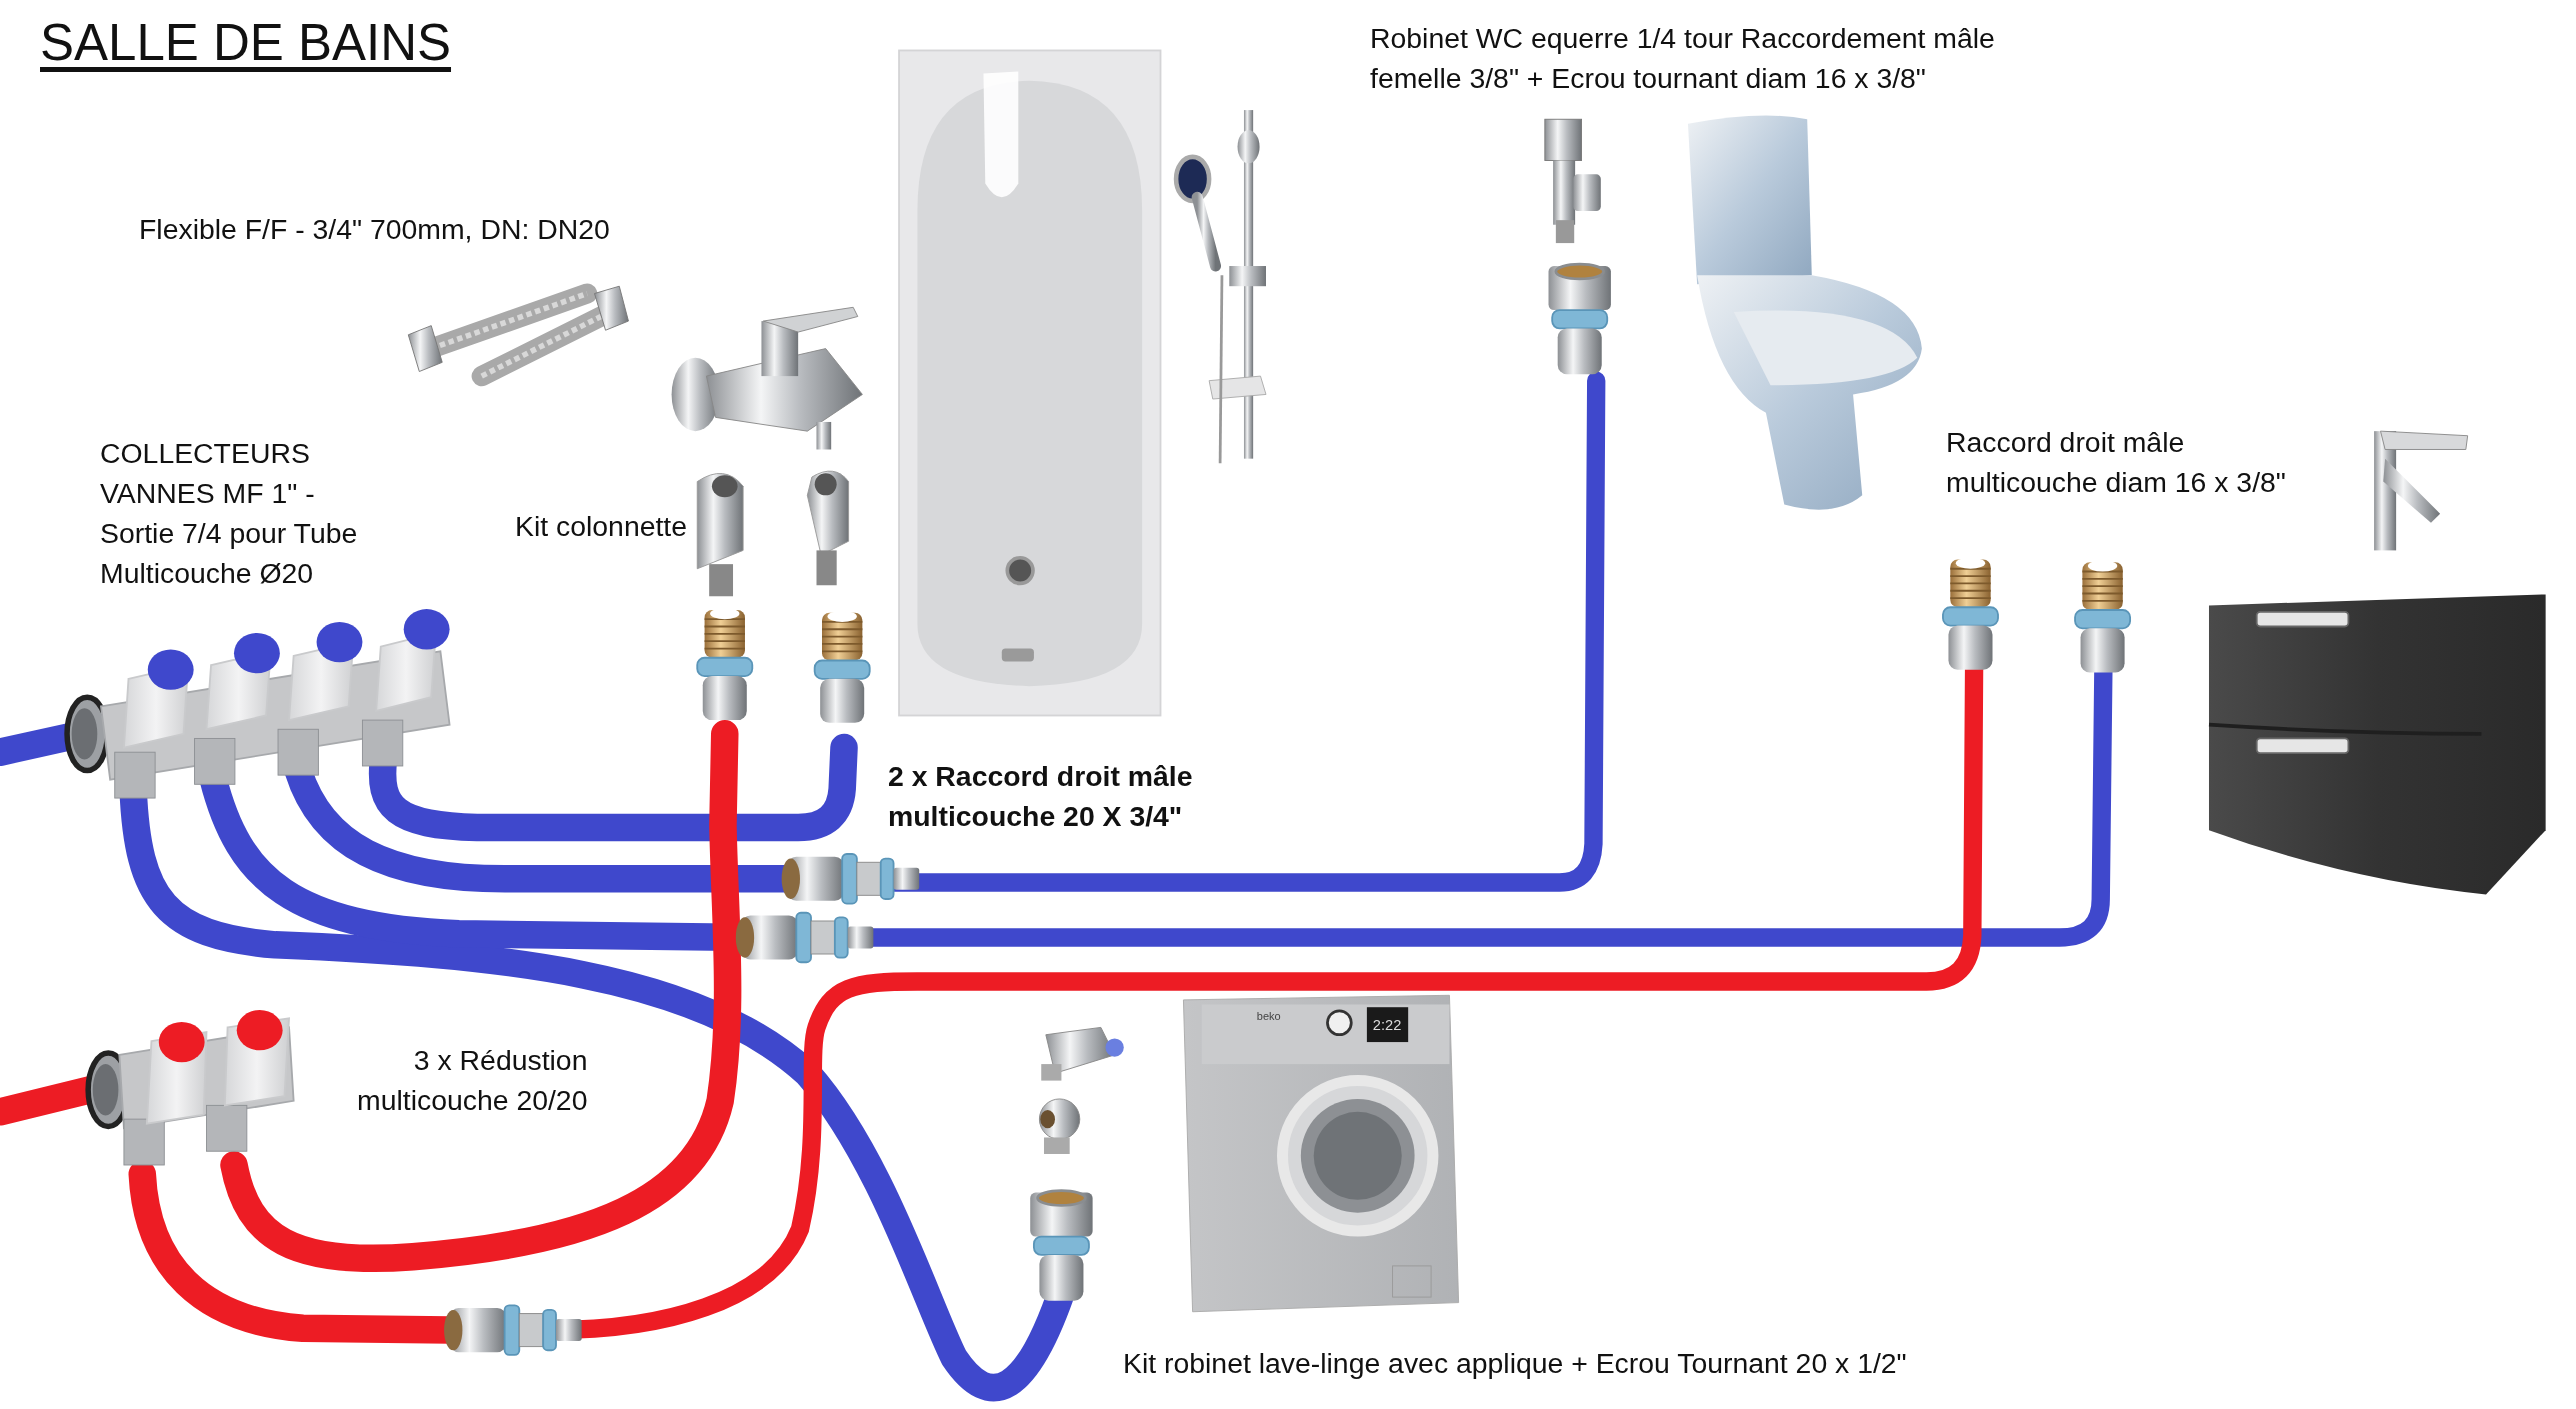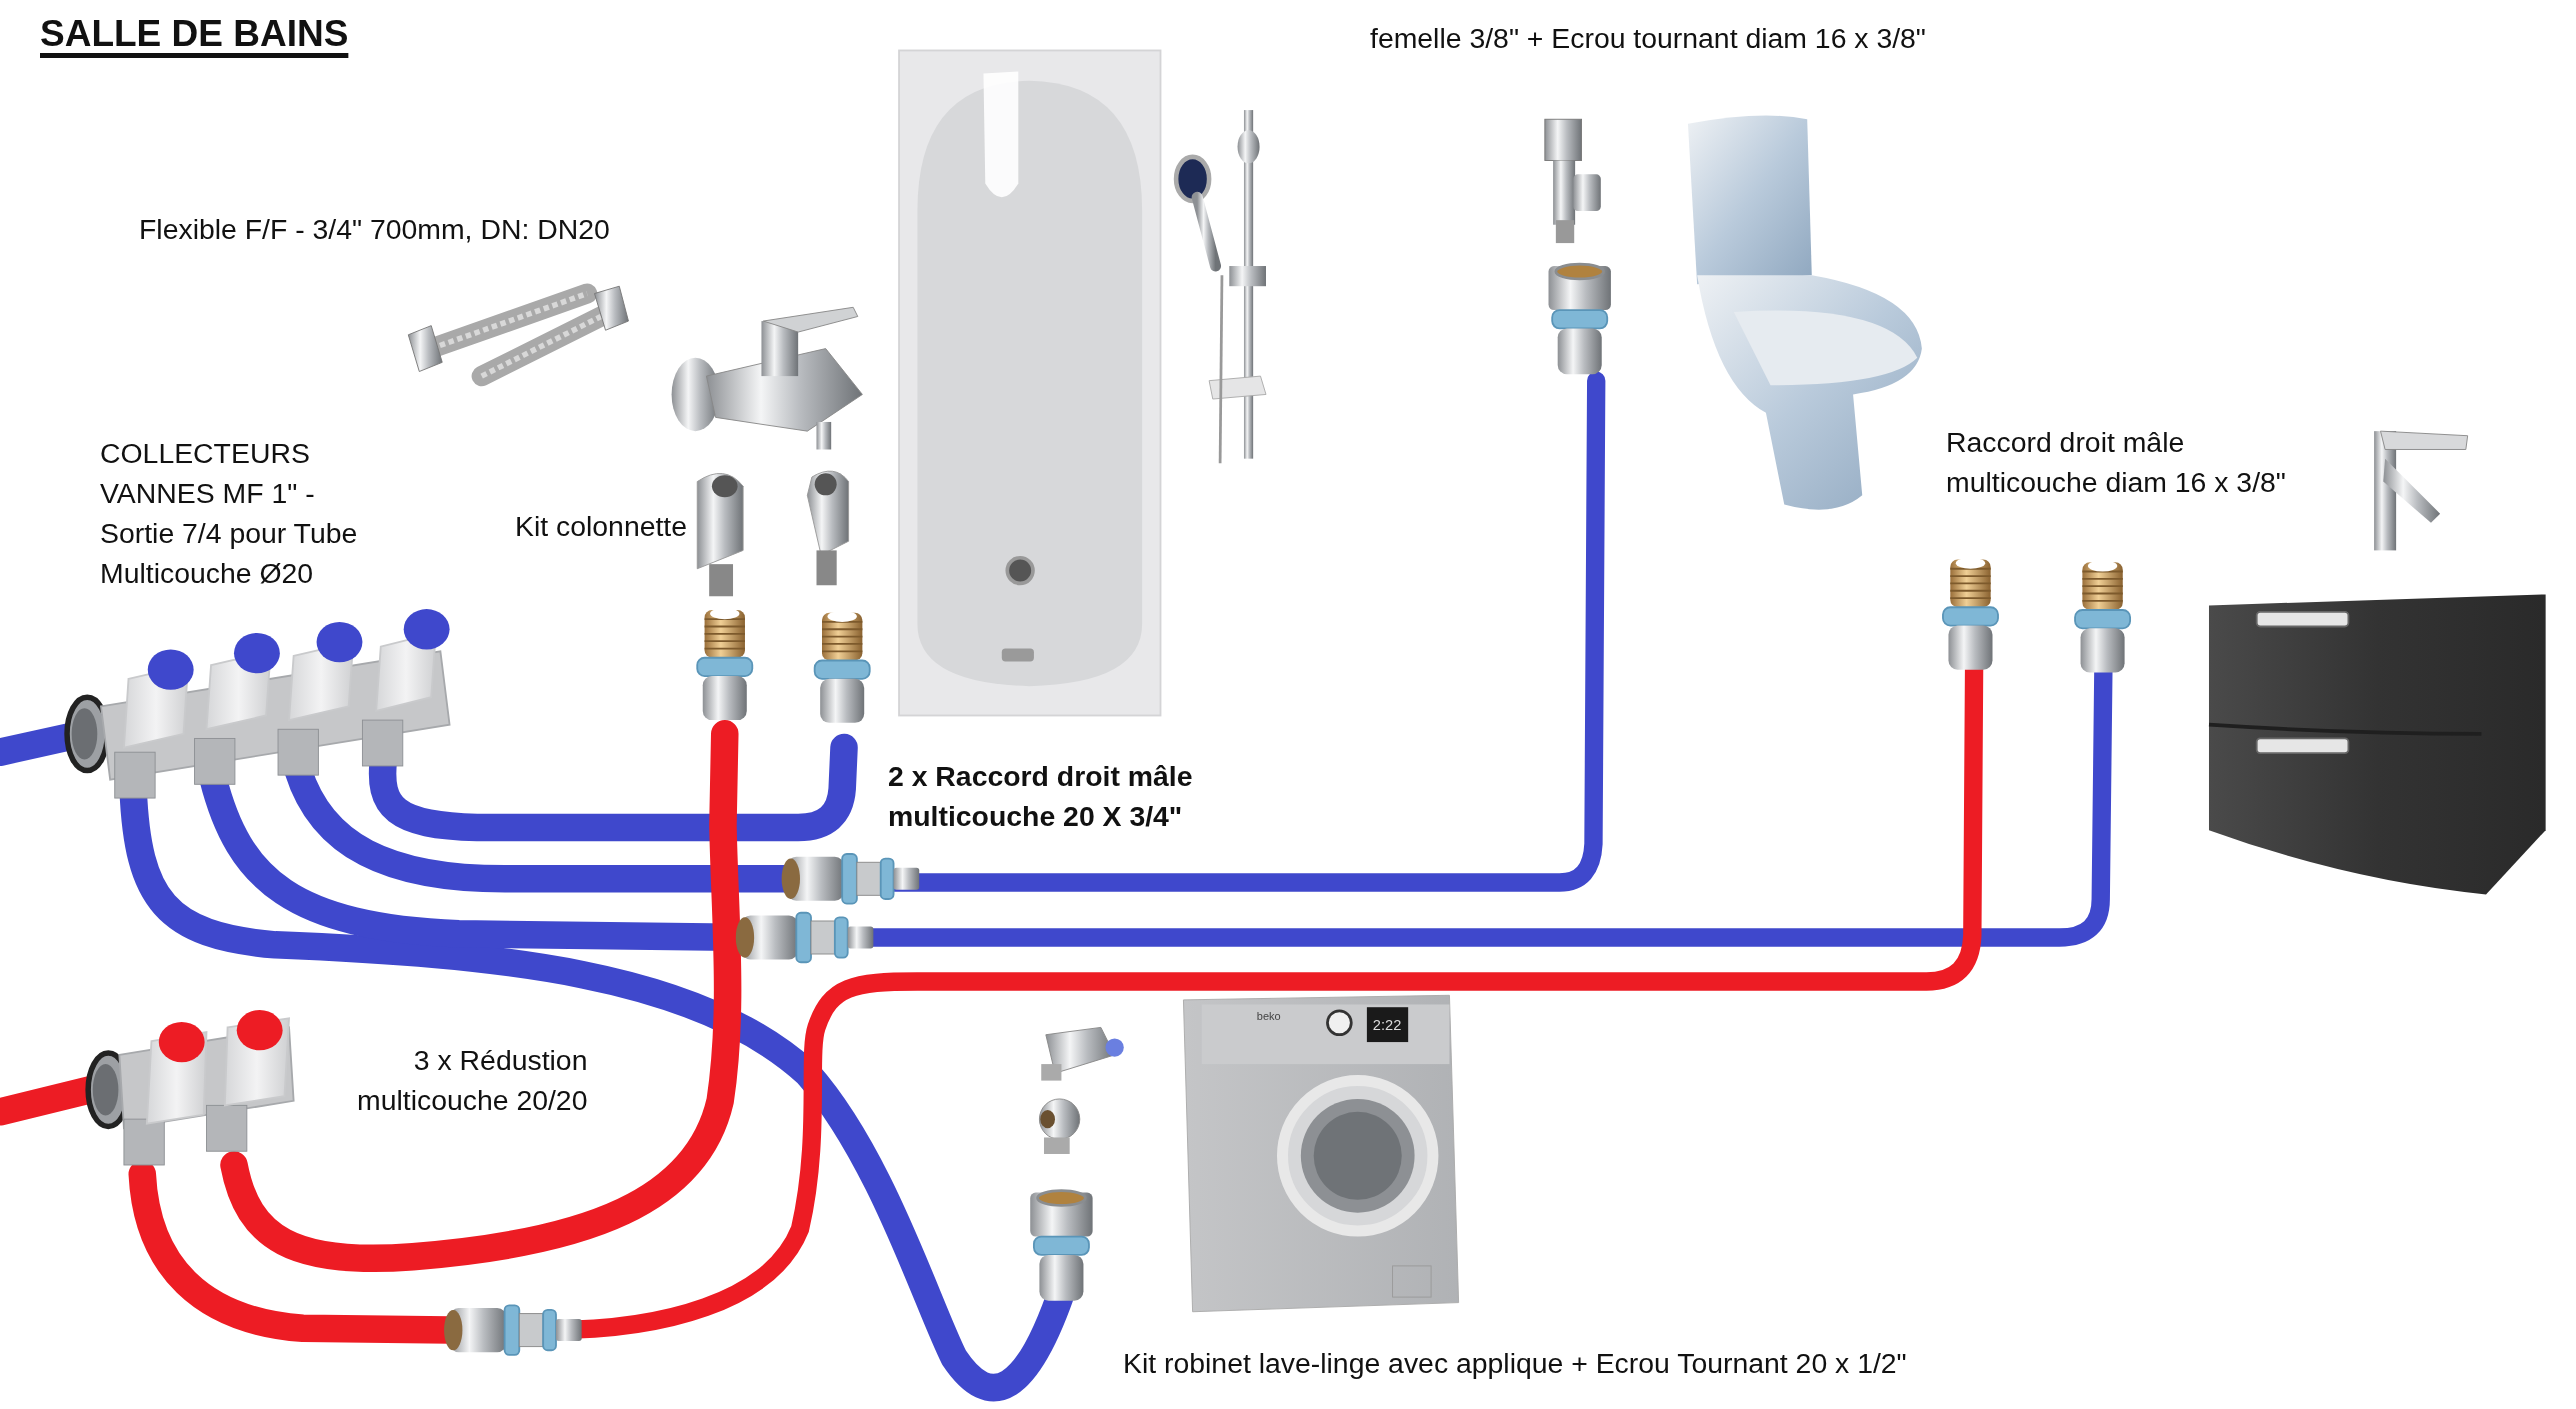--- a/index.html
+++ b/index.html
@@ -1,19 +1,19 @@
 <!DOCTYPE html>
 <html style="font-size:14.7px"><head>
 <meta charset="utf-8">
 <style>
   html, body { margin:0; padding:0; background:#ffffff; }
   body { width:2576px; height:1409px; position:relative; overflow:hidden;
          font-family:"Liberation Sans", "DejaVu Sans", sans-serif; color:#111; }
   .lbl { position:absolute; font-size:28.4px; line-height:40px; color:#111; white-space:nowrap; }
-  #title { position:absolute; left:40px; top:13px; font-size:37px; font-weight:bold;
+  #title { position:absolute; left:40px; top:13px; font-size:51px; font-weight:normal;
            text-decoration:underline; text-underline-offset:7.3px; text-decoration-thickness:4.6px;
            font-family:"Liberation Sans Narrow","Liberation Sans", sans-serif; letter-spacing:0px; }
   svg#scene { position:absolute; left:0; top:0; }
   .pipe-blue { fill:none; stroke:#3F48CC; stroke-width:30; stroke-linecap:round; stroke-linejoin:round; }
   .pipe-red  { fill:none; stroke:#ED1C24; stroke-width:30; stroke-linecap:round; stroke-linejoin:round; }
   .pipe-thin-blue { fill:none; stroke:#3F48CC; stroke-width:20; stroke-linecap:round; stroke-linejoin:round; }
   .pipe-thin-red  { fill:none; stroke:#ED1C24; stroke-width:20; stroke-linecap:round; stroke-linejoin:round; }
 </style>
 </head>
 <body>
@@ -258,20 +258,21 @@
 </div>
 
 <div class="lbl" style="left:515px; top:506px;">Kit colonnette</div>
 
 <div class="lbl" style="left:888px; top:756px;font-weight:bold;">
   <div>2 x Raccord droit mâle</div>
   <div>multicouche 20 X 3/4"</div>
 </div>
 
 <div class="lbl" style="left:1370px; top:18.3px;">
+  <div>Robinet WC equerre 1/4 tour Raccordement mâle</div>
   <div>femelle 3/8"  + Ecrou tournant diam 16 x 3/8"</div>
 </div>
 
 <div class="lbl" style="left:1946px; top:422px;">
   <div>Raccord droit mâle</div>
   <div>multicouche diam 16 x 3/8"</div>
 </div>
 
 <div class="lbl" style="left:357px; top:1040px;text-align:right;">
   <div>3 x Rédustion</div>

